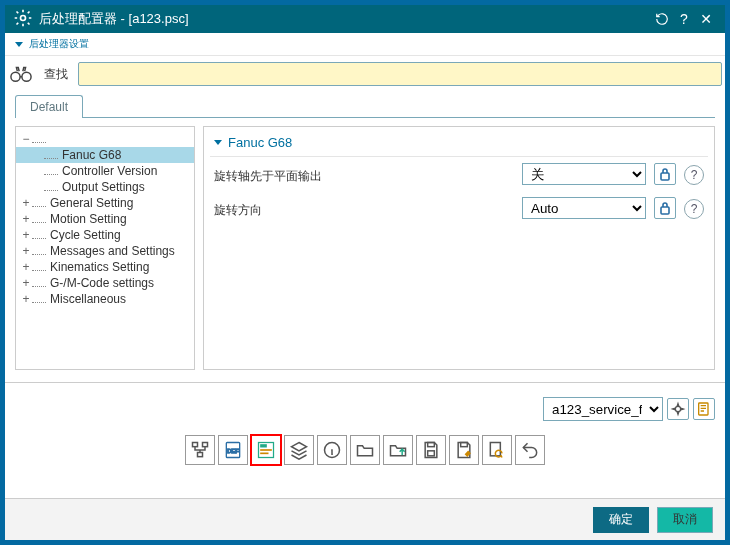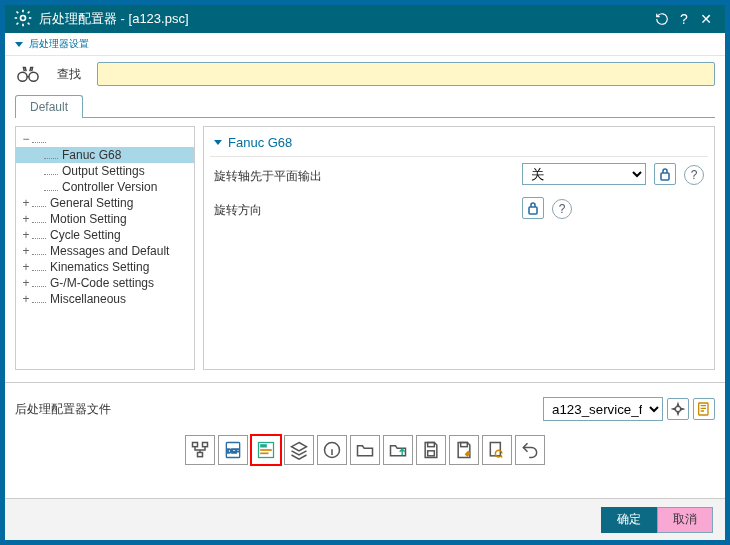--- a/index.html
+++ b/index.html
@@ -5,21 +5,21 @@
   * { box-sizing: border-box; font-family: "Microsoft YaHei", Arial, sans-serif; }
   html,body { margin:0; padding:0; width:730px; height:545px; background:#fff; font-size:12px; color:#333; }
   .window { width:730px; height:545px; display:flex; flex-direction:column; border:5px solid #0369a1; }
   .titlebar { height:28px; background:#00657b; color:#fff; display:flex; align-items:center; padding:0 8px; }
   .titlebar .gear { margin-right:6px; }
   .titlebar .title { flex:1; font-size:13px; }
   .titlebar .ctl { width:22px; height:22px; display:flex; align-items:center; justify-content:center; cursor:pointer; color:#fff; font-size:14px; }
   .body { flex:1; display:flex; flex-direction:column; padding:0; overflow:hidden; }
   .section-header { display:flex; align-items:center; padding:4px 10px; color:#0070a0; font-size:10px; border-bottom:1px solid #e5e5e5; }
   .caret { display:inline-block; width:0; height:0; border-top:5px solid #0070a0; border-left:4px solid transparent; border-right:4px solid transparent; margin-right:6px; }
-  .search-row { display:flex; align-items:center; padding:6px 10px; gap:16px; }
+  .search-row { display:flex; align-items:center; padding:6px 3px; gap:10px; }
   .search-icon { width:26px; height:20px; display:flex; align-items:center; justify-content:center; }
   .search-input { flex:1; height:24px; border:1px solid #7aa8b8; border-radius:2px; background:#fff7c7; padding:0 6px; outline:none; }
   .tabs { padding:0 10px; margin-top:2px; }
   .tab { display:inline-block; padding:4px 14px; border:1px solid #7aa8b8; border-bottom:none; border-radius:3px 3px 0 0; background:#fff; color:#607880; position:relative; top:1px; }
   .tabline { border-top:1px solid #7aa8b8; margin:0 10px; }
   .split { display:flex; gap:8px; padding:8px 10px; height:260px; }
   .tree { width:180px; border:1px solid #ccc; padding:4px 0; overflow:auto; }
   .tnode { display:flex; align-items:center; padding:1px 4px; white-space:nowrap; }
   .tnode .ex { width:12px; display:inline-block; text-align:center; color:#666; cursor:pointer; }
   .tnode .line { display:inline-block; width:14px; border-bottom:1px dotted #888; height:8px; margin-right:2px; }
@@ -34,24 +34,24 @@
   .sqbtn { width:22px; height:22px; border:1px solid #7aa8b8; background:#fff; display:flex; align-items:center; justify-content:center; border-radius:2px; cursor:pointer; }
   .circle { width:20px; height:20px; border:1px solid #8aa4ad; border-radius:50%; display:flex; align-items:center; justify-content:center; color:#556; font-size:12px; cursor:pointer; }
   .divider { height:1px; background:#ccc; margin:4px 0; }
   .ops { padding:4px 10px 0 10px; }
   .file-row { display:flex; align-items:center; padding:6px 0; }
   .file-label { width:340px; }
   .file-select { width:120px; height:24px; border:1px solid #7aa8b8; background:#fff; padding:0 4px; }
   .toolbar { display:flex; gap:3px; justify-content:center; padding:8px 0 12px 0; }
   .tbtn { width:30px; height:30px; border:1px solid #999; background:#fff; display:flex; align-items:center; justify-content:center; cursor:pointer; }
   .tbtn.hl { outline:2px solid red; outline-offset:-1px; }
-  .footer { height:42px; background:#f3f3f3; border-top:1px solid #ccc; display:flex; align-items:center; justify-content:flex-end; padding:8px 12px; }
+  .footer { height:42px; background:#f3f3f3; border-top:1px solid #ccc; display:flex; align-items:center; justify-content:flex-end; gap:8px; padding:8px 12px; }
   .btn { min-width:56px; height:26px; border:1px solid #7aa8b8; display:flex; align-items:center; justify-content:center; cursor:pointer; font-size:12px; }
   .btn.primary { background:#0d6a84; color:#fff; border-color:#0d6a84; }
-  .btn.secondary { background:#f9a8d4; color:#333; }
+  .btn.secondary { background:#14b8a6; color:#333; }
   .svg-icon { width:20px; height:20px; }
 </style>
 </head>
 <body>
 
 <div class="window">
   <div class="titlebar">
     <span class="gear">
       <svg class="svg-icon" viewBox="0 0 24 24" fill="none" stroke="#fff" stroke-width="2">
           <circle cx="12" cy="12" r="3"></circle>
@@ -97,45 +97,45 @@
         <div class="tnode">
           <span class="ex">−</span>
           <span class="line"></span>
         </div>
         <div class="tnode child selected">
           <span class="line"></span>
             <span class="lbl">Fanuc G68</span>
         </div>
         <div class="tnode child">
           <span class="line"></span>
+            <span class="lbl">Controller Version</span>
+        </div>
+        <div class="tnode child">
+          <span class="line"></span>
             <span class="lbl">Output Settings</span>
         </div>
-        <div class="tnode child">
-          <span class="line"></span>
-            <span class="lbl">Controller Version</span>
-        </div>
         <div class="tnode">
             <span class="ex">+</span>
             <span class="line"></span>
             <span class="lbl">General Setting</span>
           </div>
         <div class="tnode">
             <span class="ex">+</span>
             <span class="line"></span>
             <span class="lbl">Motion Setting</span>
           </div>
         <div class="tnode">
             <span class="ex">+</span>
             <span class="line"></span>
             <span class="lbl">Cycle Setting</span>
           </div>
         <div class="tnode">
             <span class="ex">+</span>
             <span class="line"></span>
-            <span class="lbl">Messages and Default</span>
+            <span class="lbl">Messages and Settings</span>
           </div>
         <div class="tnode">
             <span class="ex">+</span>
             <span class="line"></span>
             <span class="lbl">Kinematics Setting</span>
           </div>
         <div class="tnode">
             <span class="ex">+</span>
             <span class="line"></span>
             <span class="lbl">G-/M-Code settings</span>
@@ -158,36 +158,36 @@
           <span class="sqbtn">
               <svg width="12" height="14" viewBox="0 0 12 14" fill="none" stroke="#2a6ea5" stroke-width="1.6">
                 <rect x="2" y="6" width="8" height="7" rx="1"></rect>
                 <path d="M4 6V4a2 2 0 1 1 4 0v2"></path>
               </svg>
             </span>
           <span class="circle">?</span>
         </div>
         <div class="prop-row">
           <span class="prop-label">旋转方向</span>
+          <select class="prop-select"><option>Auto</option></select>
           <span class="sqbtn">
               <svg width="12" height="14" viewBox="0 0 12 14" fill="none" stroke="#2a6ea5" stroke-width="1.6">
                 <rect x="2" y="6" width="8" height="7" rx="1"></rect>
                 <path d="M4 6V4a2 2 0 1 1 4 0v2"></path>
               </svg>
             </span>
           <span class="circle">?</span>
         </div>
       </div>
     </div>
 
     <div class="divider"></div>
 
     <div class="ops">
       <div class="file-row">
-        <span class="file-label">后处理配置器文件</span>
         <div style="flex:1"></div>
         <select class="file-select"><option>a123_service_fanuc.t</option></select>
         <span class="sqbtn" style="margin-left:4px">
             <svg width="16" height="16" viewBox="0 0 24 24" fill="none" stroke="#555" stroke-width="2">
               <circle cx="12" cy="12" r="4"></circle>
               <path d="M12 4l1 3h-2zM12 20l-1-3h2zM4 12l3-1v2zM20 12l-3 1v-2z"></path>
             </svg>
           </span>
         <span class="sqbtn" style="margin-left:4px">
             <svg width="16" height="16" viewBox="0 0 24 24" fill="none" stroke="#c78a00" stroke-width="2">

